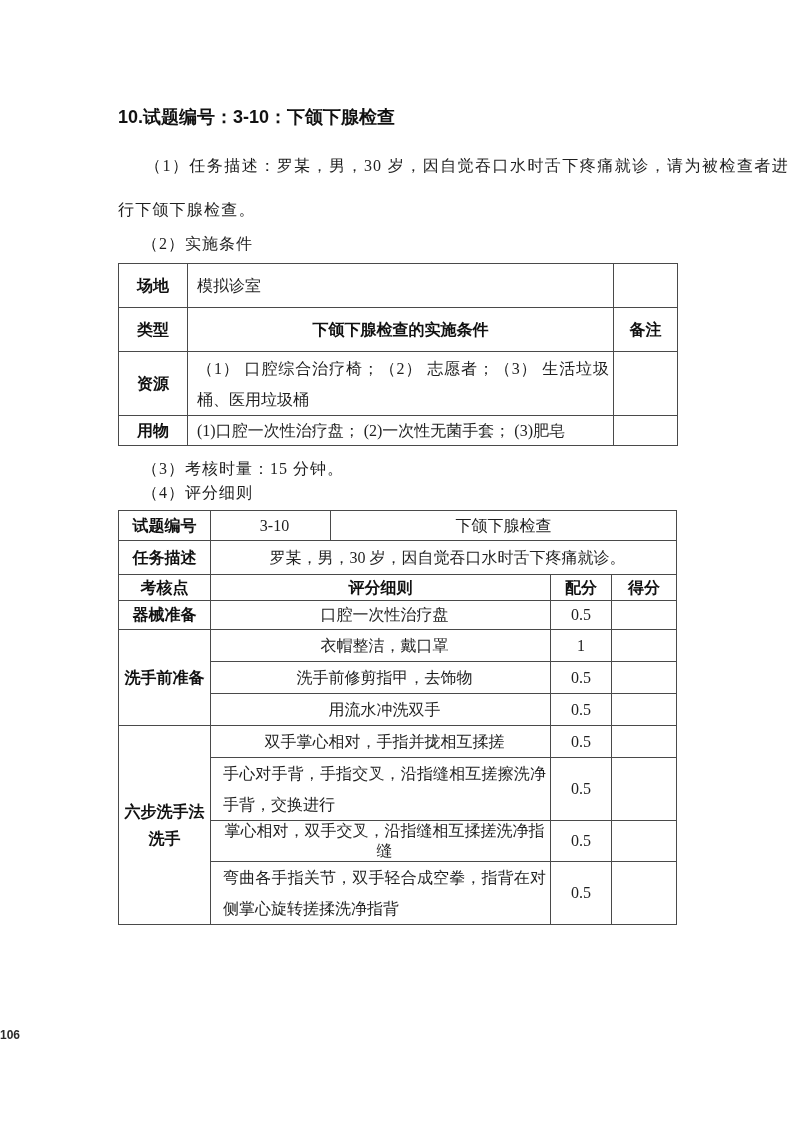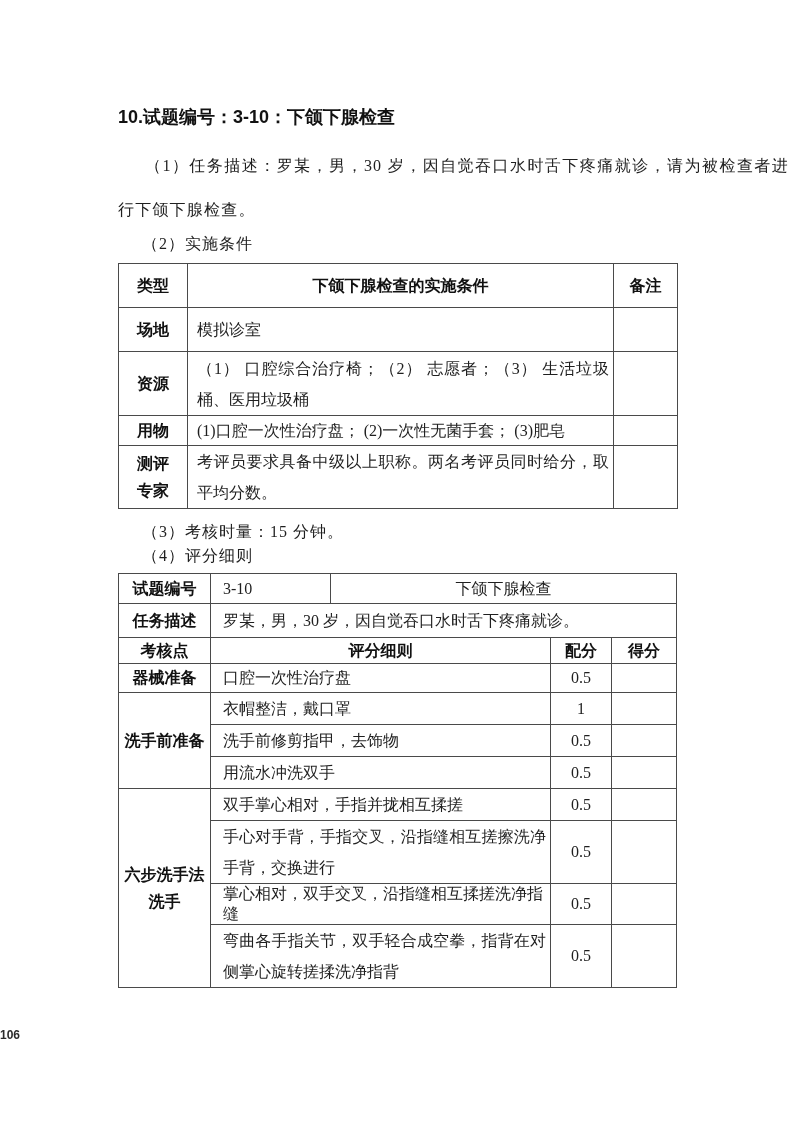--- a/index.html
+++ b/index.html
@@ -59,21 +59,21 @@
     text-align:center;
     color:#111;
     line-height:20px;
     padding:0 2px;
   }
   td {
     font-family:"Liberation Serif", serif;
     line-height:20px;
   }
   td.lft { text-align:left; padding:0 4px 0 9px; }
-  td.lft2 { text-align:left; padding:0 4px 0 12px; }
+  td.lft2 { text-align:center; padding:0 4px 0 12px; }
   td.ctr { text-align:center; padding:0 12px; }
   td.ml  { line-height:31px; text-align:justify; }
   th.narrow { padding:0 16px; line-height:27px; }
   th.wrap2 { padding:4px 4px; line-height:27px; }
   .pagenum {
     position:absolute;
     left:0; right:0; top:1028px;
     text-align:left;
     font-family:"Liberation Sans", sans-serif;
     font-size:12px;
@@ -94,42 +94,37 @@
     <p class="sub s2">（2）实施条件</p>
 
     <table class="t1">
       <colgroup>
           <col style="width:69px">
           <col style="width:426px">
           <col style="width:64px">
         </colgroup>
       <tbody>
           <tr style="height:44px">
+        <th>场地</th>
+        <td class="lft">模拟诊室</td>
+        <td></td>
+      </tr>
+      <tr style="height:44px">
         <th>类型</th>
         <th>下颌下腺检查的实施条件</th>
         <th>备注</th>
       </tr>
-      <tr style="height:44px">
-        <th>场地</th>
-        <td class="lft">模拟诊室</td>
-        <td></td>
-      </tr>
       <tr style="height:64px">
         <th>资源</th>
         <td class="lft ml">（1） 口腔综合治疗椅；（2） 志愿者；（3） 生活垃圾桶、医用垃圾桶</td>
         <td></td>
       </tr>
       <tr style="height:30px">
         <th>用物</th>
         <td class="lft">(1)口腔一次性治疗盘；  (2)一次性无菌手套；  (3)肥皂</td>
-        <td></td>
-      </tr>
-      <tr style="height:62px">
-        <th class="narrow">测评专家</th>
-        <td class="lft ml">考评员要求具备中级以上职称。两名考评员同时给分，取平均分数。</td>
         <td></td>
       </tr>
     </tbody>
       </table>
 
     <p class="sub s3">（3）考核时量：15 分钟。</p>
 
     <p class="sub s4">（4）评分细则</p>
 
     <table class="t2">

